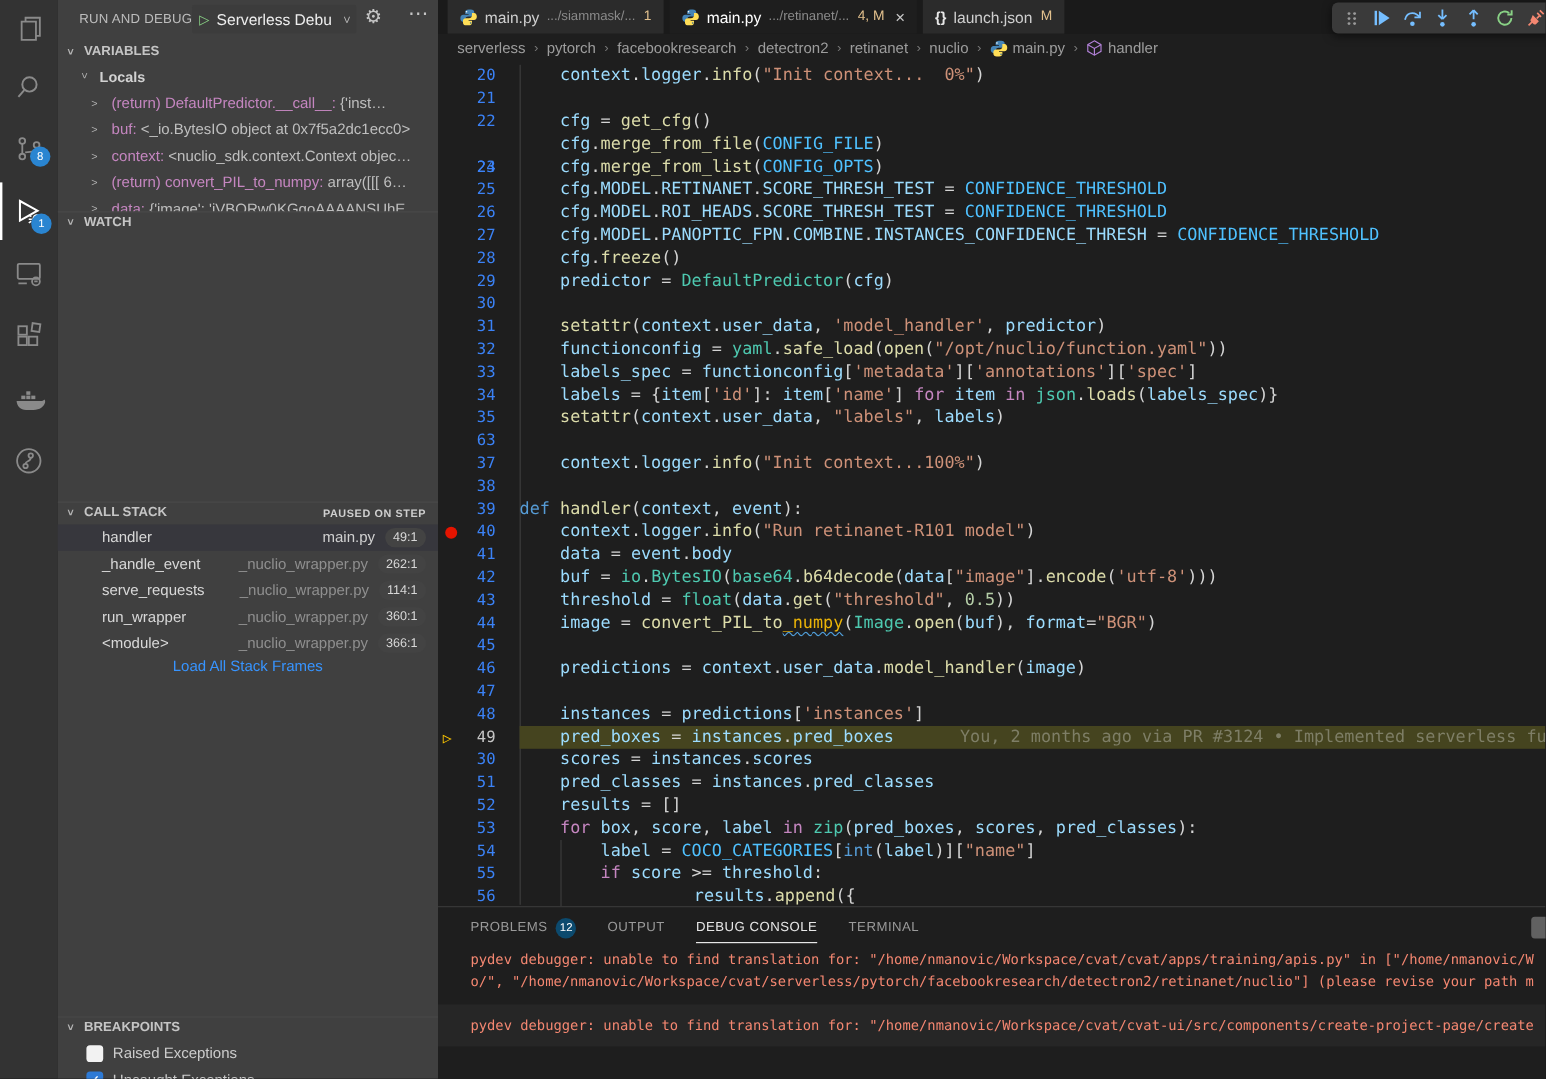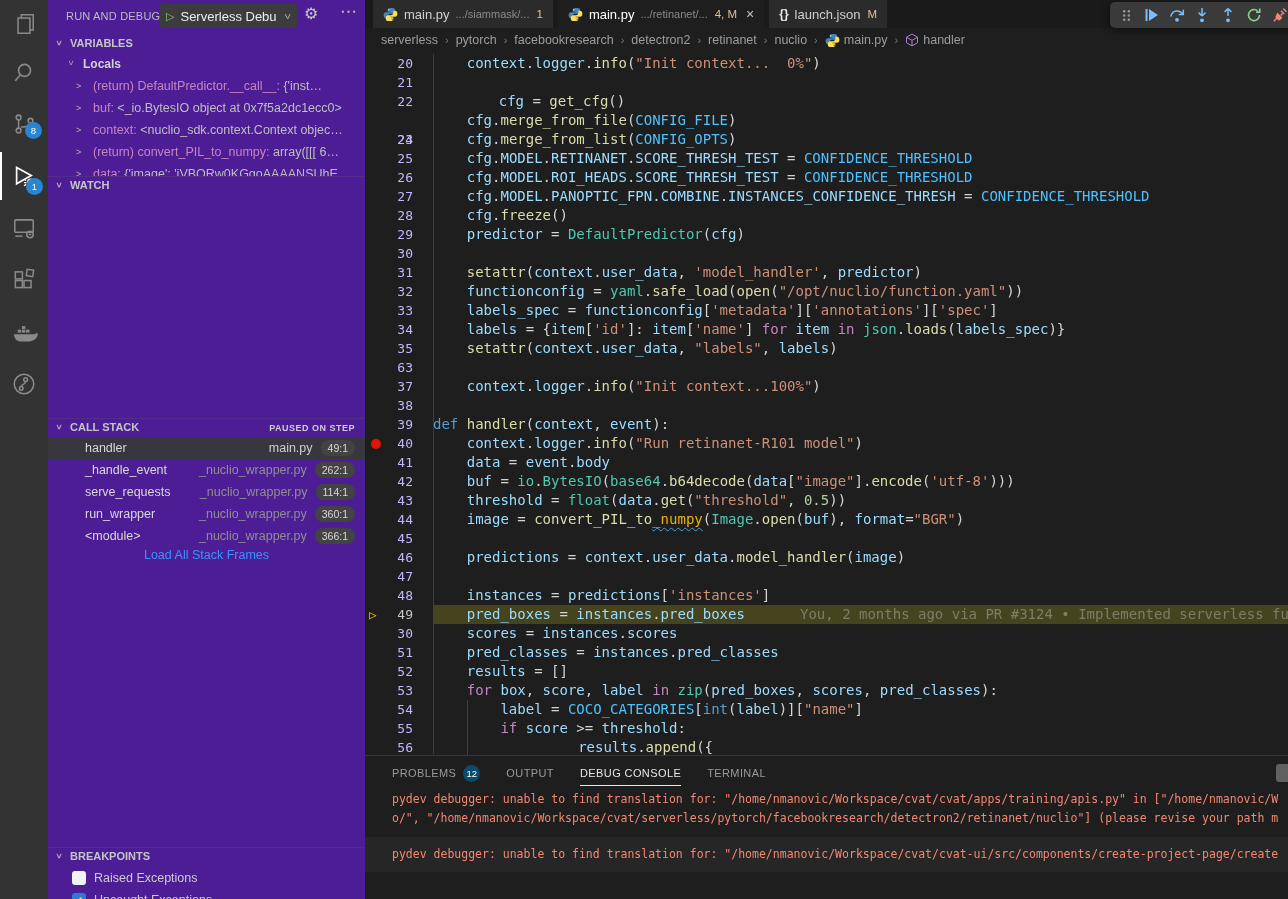--- a/index.html
+++ b/index.html
@@ -6,21 +6,21 @@
     font-family:"Liberation Sans",sans-serif;-webkit-font-smoothing:antialiased;}
   .root{position:relative;width:1288px;height:899px;overflow:hidden;}
   
   .activitybar{position:absolute;left:0;top:0;width:48px;height:899px;background:#333333;}
   .ab-item{position:absolute;left:0;width:48px;height:48px;display:flex;align-items:center;justify-content:center;}
   .ab-item svg{display:block;}
   .ab-active-bar{position:absolute;left:0;top:152px;width:2px;height:48px;background:#ffffff;}
   .ab-badge{position:absolute;width:17px;height:17px;border-radius:50%;background:#2a85d1;color:#fff;
     font-size:9.5px;display:flex;align-items:center;justify-content:center;z-index:3;}
   
-  .sidebar{position:absolute;left:48px;top:0;width:317px;height:899px;background:#4c1d95;color:#cccccc;}
+  .sidebar{position:absolute;left:48px;top:0;width:317px;height:899px;background:#404040;color:#cccccc;}
   .sb-title{position:absolute;left:18px;top:10px;font-size:11px;color:#bdbdbd;letter-spacing:.2px;}
   .sb-dropdown{position:absolute;left:112px;top:4px;width:137px;height:24px;background:#3c3c3c;border-radius:2px;
     display:flex;align-items:center;padding:0 6px;box-sizing:border-box;font-size:13px;color:#eeeeee;}
   .sb-dropdown .play{color:#89d185;font-size:11px;margin-right:6px;}
   .sb-dropdown .ddchev{margin-left:auto;color:#bbbbbb;font-size:10px;transform:rotate(90deg);}
   .sb-gear{position:absolute;left:256px;top:4px;font-size:16px;color:#c5c5c5;}
   .sb-more{position:absolute;left:292px;top:1px;font-size:17px;color:#c5c5c5;letter-spacing:1px;}
   .sec-header{position:absolute;left:0;width:317px;height:18px;font-size:11px;font-weight:bold;color:#c5c5c5;}
   .sec-header .twist{position:absolute;left:8px;top:3px;font-size:9px;color:#b5b5b5;display:inline-block;transform:rotate(90deg);}
   .sec-header .lbl{position:absolute;left:22px;top:2px;}
@@ -65,21 +65,21 @@
   .bc-ic{display:inline-flex;margin-right:4px;}
   .toolbar{position:absolute;left:745px;top:2px;width:178px;height:26px;background:#3a3a3a;border-radius:5px;
     box-shadow:0 2px 8px rgba(0,0,0,.55);display:flex;align-items:center;justify-content:space-around;padding:0 5px;z-index:6;}
   .toolbar span{display:flex;}
   
   .code{position:absolute;left:0;top:52px;right:0;height:703px;overflow:hidden;
     font-family:"DejaVu Sans Mono",monospace;font-size:14px;line-height:19px;}
   .iguide{position:absolute;width:1px;background:#3c3c3c;}
   .crow{position:absolute;left:0;right:0;height:19px;display:flex;white-space:pre;}
   .gutter{width:68px;flex:none;position:relative;}
-  .lnum{position:absolute;right:20px;top:0;color:#c4b5fd;font-size:13px;}
+  .lnum{position:absolute;right:20px;top:0;color:#3b82f6;font-size:13px;}
   .curnum{color:#c6c6c6;}
   .bp-dot{position:absolute;left:6px;top:5px;width:10px;height:10px;border-radius:50%;background:#e51400;}
   .cur-arrow{position:absolute;left:4px;top:0;color:#ffc800;font-size:12.5px;font-weight:bold;}
   .cline{flex:1;}
   .crow.current .cline{background:#45441f;}
   .blame{position:absolute;left:435px;top:0;color:#7e7e66;}
   .tk-t{color:#d4d4d4}.tk-v{color:#9cdcfe}.tk-k{color:#569cd6}.tk-c{color:#c586c0}.tk-s{color:#ce9178}
   .tk-f{color:#dcdcaa}.tk-m{color:#4ec9b0}.tk-C{color:#4fc1ff}.tk-n{color:#b5cea8}
   .tk-fw{color:#eab308;text-decoration:underline wavy #4e9cd6 1px;text-underline-offset:3px;}
   
@@ -378,21 +378,21 @@
             </svg>
           </span>
           <span>handler</span>
         </span>
       </div>
     <div class="code" id="code">
       <div class="iguide" style="left:68px;top:2px;height:700px"></div>
       <div class="iguide" style="left:102px;top:648px;height:57px"></div>
     <div class="crow" style="top: 2px;"><div class="gutter"><span class="lnum">20</span></div><div class="cline"><span class="tk-t">    </span><span class="tk-v">context</span><span class="tk-t">.</span><span class="tk-v">logger</span><span class="tk-t">.</span><span class="tk-f">info</span><span class="tk-t">(</span><span class="tk-s">"Init context...  0%"</span><span class="tk-t">)</span></div></div>
         <div class="crow" style="top: 21px;"><div class="gutter"><span class="lnum">21</span></div><div class="cline"></div></div>
-        <div class="crow" style="top: 40px; gap: 32px;"><div class="gutter"><span class="lnum">22</span></div><div class="cline"><span class="tk-t">    </span><span class="tk-v">cfg</span><span class="tk-t"> = </span><span class="tk-f">get_cfg</span><span class="tk-t">()</span></div></div>
+        <div class="crow" style="top: 40px;"><div class="gutter"><span class="lnum">22</span></div><div class="cline"><span class="tk-t">    </span><span class="tk-v">cfg</span><span class="tk-t"> = </span><span class="tk-f">get_cfg</span><span class="tk-t">()</span></div></div>
         <div class="crow" style="top: 59px; align-items: flex-end;"><div class="gutter"><span class="lnum">23</span></div><div class="cline"><span class="tk-t">    </span><span class="tk-v">cfg</span><span class="tk-t">.</span><span class="tk-f">merge_from_file</span><span class="tk-t">(</span><span class="tk-C">CONFIG_FILE</span><span class="tk-t">)</span></div></div>
         <div class="crow" style="top: 78px;"><div class="gutter"><span class="lnum">24</span></div><div class="cline"><span class="tk-t">    </span><span class="tk-v">cfg</span><span class="tk-t">.</span><span class="tk-f">merge_from_list</span><span class="tk-t">(</span><span class="tk-C">CONFIG_OPTS</span><span class="tk-t">)</span></div></div>
         <div class="crow" style="top: 97px;"><div class="gutter"><span class="lnum">25</span></div><div class="cline"><span class="tk-t">    </span><span class="tk-v">cfg</span><span class="tk-t">.</span><span class="tk-v">MODEL</span><span class="tk-t">.</span><span class="tk-v">RETINANET</span><span class="tk-t">.</span><span class="tk-v">SCORE_THRESH_TEST</span><span class="tk-t"> = </span><span class="tk-C">CONFIDENCE_THRESHOLD</span></div></div>
         <div class="crow" style="top: 116px;"><div class="gutter"><span class="lnum">26</span></div><div class="cline"><span class="tk-t">    </span><span class="tk-v">cfg</span><span class="tk-t">.</span><span class="tk-v">MODEL</span><span class="tk-t">.</span><span class="tk-v">ROI_HEADS</span><span class="tk-t">.</span><span class="tk-v">SCORE_THRESH_TEST</span><span class="tk-t"> = </span><span class="tk-C">CONFIDENCE_THRESHOLD</span></div></div>
         <div class="crow" style="top: 135px;"><div class="gutter"><span class="lnum">27</span></div><div class="cline"><span class="tk-t">    </span><span class="tk-v">cfg</span><span class="tk-t">.</span><span class="tk-v">MODEL</span><span class="tk-t">.</span><span class="tk-v">PANOPTIC_FPN</span><span class="tk-t">.</span><span class="tk-v">COMBINE</span><span class="tk-t">.</span><span class="tk-v">INSTANCES_CONFIDENCE_THRESH</span><span class="tk-t"> = </span><span class="tk-C">CONFIDENCE_THRESHOLD</span></div></div>
         <div class="crow" style="top: 154px;"><div class="gutter"><span class="lnum">28</span></div><div class="cline"><span class="tk-t">    </span><span class="tk-v">cfg</span><span class="tk-t">.</span><span class="tk-f">freeze</span><span class="tk-t">()</span></div></div>
         <div class="crow" style="top: 173px;"><div class="gutter"><span class="lnum">29</span></div><div class="cline"><span class="tk-t">    </span><span class="tk-v">predictor</span><span class="tk-t"> = </span><span class="tk-m">DefaultPredictor</span><span class="tk-t">(</span><span class="tk-v">cfg</span><span class="tk-t">)</span></div></div>
         <div class="crow" style="top: 192px;"><div class="gutter"><span class="lnum">30</span></div><div class="cline"></div></div>
         <div class="crow" style="top: 211px;"><div class="gutter"><span class="lnum">31</span></div><div class="cline"><span class="tk-t">    </span><span class="tk-f">setattr</span><span class="tk-t">(</span><span class="tk-v">context</span><span class="tk-t">.</span><span class="tk-v">user_data</span><span class="tk-t">, </span><span class="tk-s">'model_handler'</span><span class="tk-t">, </span><span class="tk-v">predictor</span><span class="tk-t">)</span></div></div>
         <div class="crow" style="top: 230px;"><div class="gutter"><span class="lnum">32</span></div><div class="cline"><span class="tk-t">    </span><span class="tk-v">functionconfig</span><span class="tk-t"> = </span><span class="tk-m">yaml</span><span class="tk-t">.</span><span class="tk-f">safe_load</span><span class="tk-t">(</span><span class="tk-f">open</span><span class="tk-t">(</span><span class="tk-s">"/opt/nuclio/function.yaml"</span><span class="tk-t">))</span></div></div>

